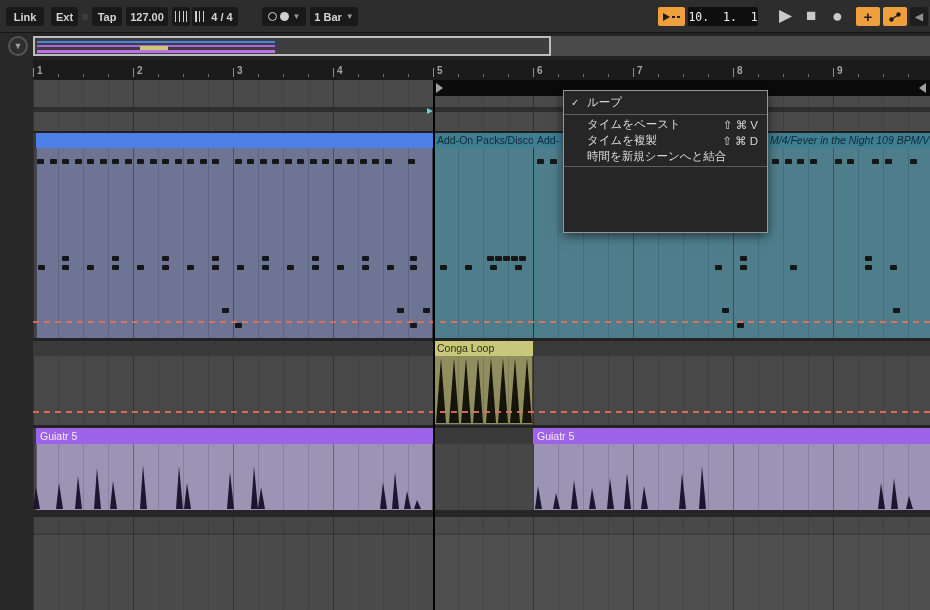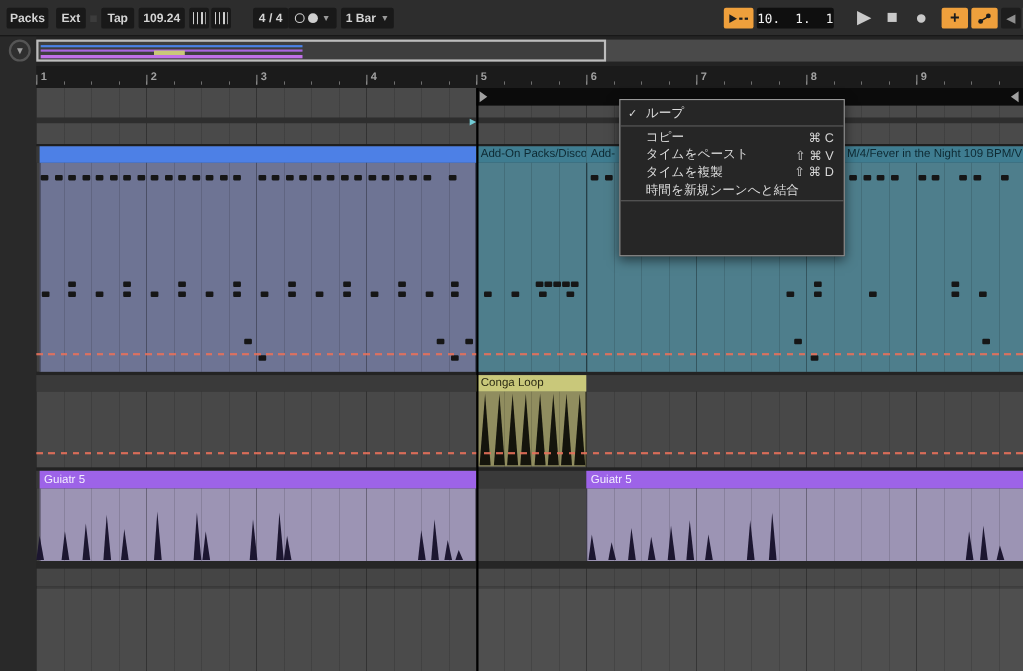--- a/index.html
+++ b/index.html
@@ -78,21 +78,21 @@
   <div class="abs" style="left:33px;top:535px;width:897px;height:75px;background:#4b4b4b;"></div>
   <div class="abs" style="left:433px;top:517px;width:497px;height:93px;background:rgba(255,255,255,0.025);"></div>
 
   <div class="abs" style="left:36px;top:148px;width:397px;height:190px;background:#6e7494;border-left:1px solid rgba(0,0,0,.4);border-right:1px solid rgba(0,0,0,.45);"></div>
   <div class="abs" style="left:433px;top:148px;width:497px;height:190px;background:#4e7e8c;"></div>
   <div class="abs" style="left:533px;top:148px;width:1px;height:190px;background:rgba(0,0,0,.4);"></div>
   <div class="clip-header" style="left:36px;top:133px;width:397px;background:#4d80e6;color:#0d1e3a;"></div>
   <div class="clip-header" style="left:433px;top:133px;width:100px;background:#3f7d91;color:#0e2a33;">Add-On Packs/Disco</div>
   <div class="clip-header" style="left:533px;top:133px;width:397px;background:#3f7d91;color:#0e2a33;padding-left:0;">
     <span style="position:absolute;left:4px;">Add-</span>
-    <span style="position:absolute;left:237px;">M/4/Fever in the Night 109 BPM/V</span>
+    <span style="position:absolute;left:237px;font-style:italic;">M/4/Fever in the Night 109 BPM/V</span>
   </div>
 
   <div class="abs" style="left:433px;top:356px;width:100px;height:68px;background:#908d5f;border-left:1px solid rgba(0,0,0,.5);border-right:1px solid rgba(0,0,0,.5);"></div>
   <div class="clip-header" style="left:433px;top:341px;width:100px;background:#c9c87a;color:#2e2d15;">Conga Loop</div>
 
   <div class="abs" style="left:36px;top:444px;width:397px;height:66px;background:#9c94b4;border-left:1px solid rgba(0,0,0,.4);border-right:1px solid rgba(0,0,0,.45);"></div>
   <div class="abs" style="left:533px;top:444px;width:397px;height:66px;background:#9c94b4;border-left:1px solid rgba(0,0,0,.4);"></div>
   <div class="clip-header" style="left:36px;top:428px;width:397px;height:16px;line-height:16px;background:#9d63e8;color:#f2ecff;">Guiatr 5</div>
   <div class="clip-header" style="left:533px;top:428px;width:397px;height:16px;line-height:16px;background:#9d63e8;color:#f2ecff;">Guiatr 5</div>
 
@@ -269,32 +269,32 @@
       <div class="abs" style="left:2px;top:3px;width:238px;height:2px;background:#4a82e8;"></div>
       <div class="abs" style="left:2px;top:7px;width:238px;height:2px;background:#a966e0;"></div>
       <div class="abs" style="left:105px;top:8px;width:28px;height:6px;background:#c9c878;"></div>
       <div class="abs" style="left:2px;top:12px;width:238px;height:3px;background:#c070e8;"></div>
     </div>
   </div>
   <div class="abs" style="left:8px;top:36px;width:20px;height:20px;border:2px solid #555;border-radius:50%;background:#2f2f2f;color:#9c9c9c;font-size:9px;display:flex;align-items:center;justify-content:center;">▼</div>
 </div>
 
 <div class="abs" id="toolbar">
-  <div class="tbtn" style="left:6px;width:38px;">Packs</div>
+  <div class="tbtn" style="left:6px;width:38px;">Link</div>
   <div class="tbtn" style="left:51px;width:27px;">Ext</div>
   <div class="abs" style="left:82px;top:14px;width:6px;height:6px;background:#3c3c3c;"></div>
   <div class="tbtn" style="left:92px;width:30px;">Tap</div>
-  <div class="tbtn" style="left:126px;width:42px;">109.24</div>
+  <div class="tbtn" style="left:126px;width:42px;">127.00</div>
   <div class="tbtn" style="left:172px;width:18px;">
       <span class="bars"></span>
     </div>
   <div class="tbtn" style="left:192px;width:18px;">
       <span class="bars"></span>
     </div>
-  <div class="tbtn" style="left:230px;width:32px;">4 / 4</div>
+  <div class="tbtn" style="left:206px;width:32px;">4 / 4</div>
   <div class="tbtn" style="left:262px;width:44px;">
     <span class="circle-o"></span>
       <span class="circle-f"></span>
       <span class="caret">▼</span>
   </div>
   <div class="tbtn" style="left:310px;width:48px;">
       <span>1 Bar</span>
       <span class="caret">▼</span>
     </div>
 
@@ -323,24 +323,20 @@
   <div class="abs" style="left:929px;top:7px;width:1px;height:19px;background:#3a3a3a;"></div>
 </div>
 
 <div class="abs" id="context-menu">
     <div class="mi first">
       <span class="chk">✓</span>
       <span>ループ</span>
     </div>
     <div class="msep"></div>
     <div class="mi">
-      <span>コピー</span>
-      <span class="sc">⌘ C</span>
-    </div>
-    <div class="mi">
       <span>タイムをペースト</span>
       <span class="sc">⇧ ⌘ V</span>
     </div>
     <div class="mi">
       <span>タイムを複製</span>
       <span class="sc">⇧ ⌘ D</span>
     </div>
     <div class="mi">
       <span>時間を新規シーンへと結合</span>
     </div>

